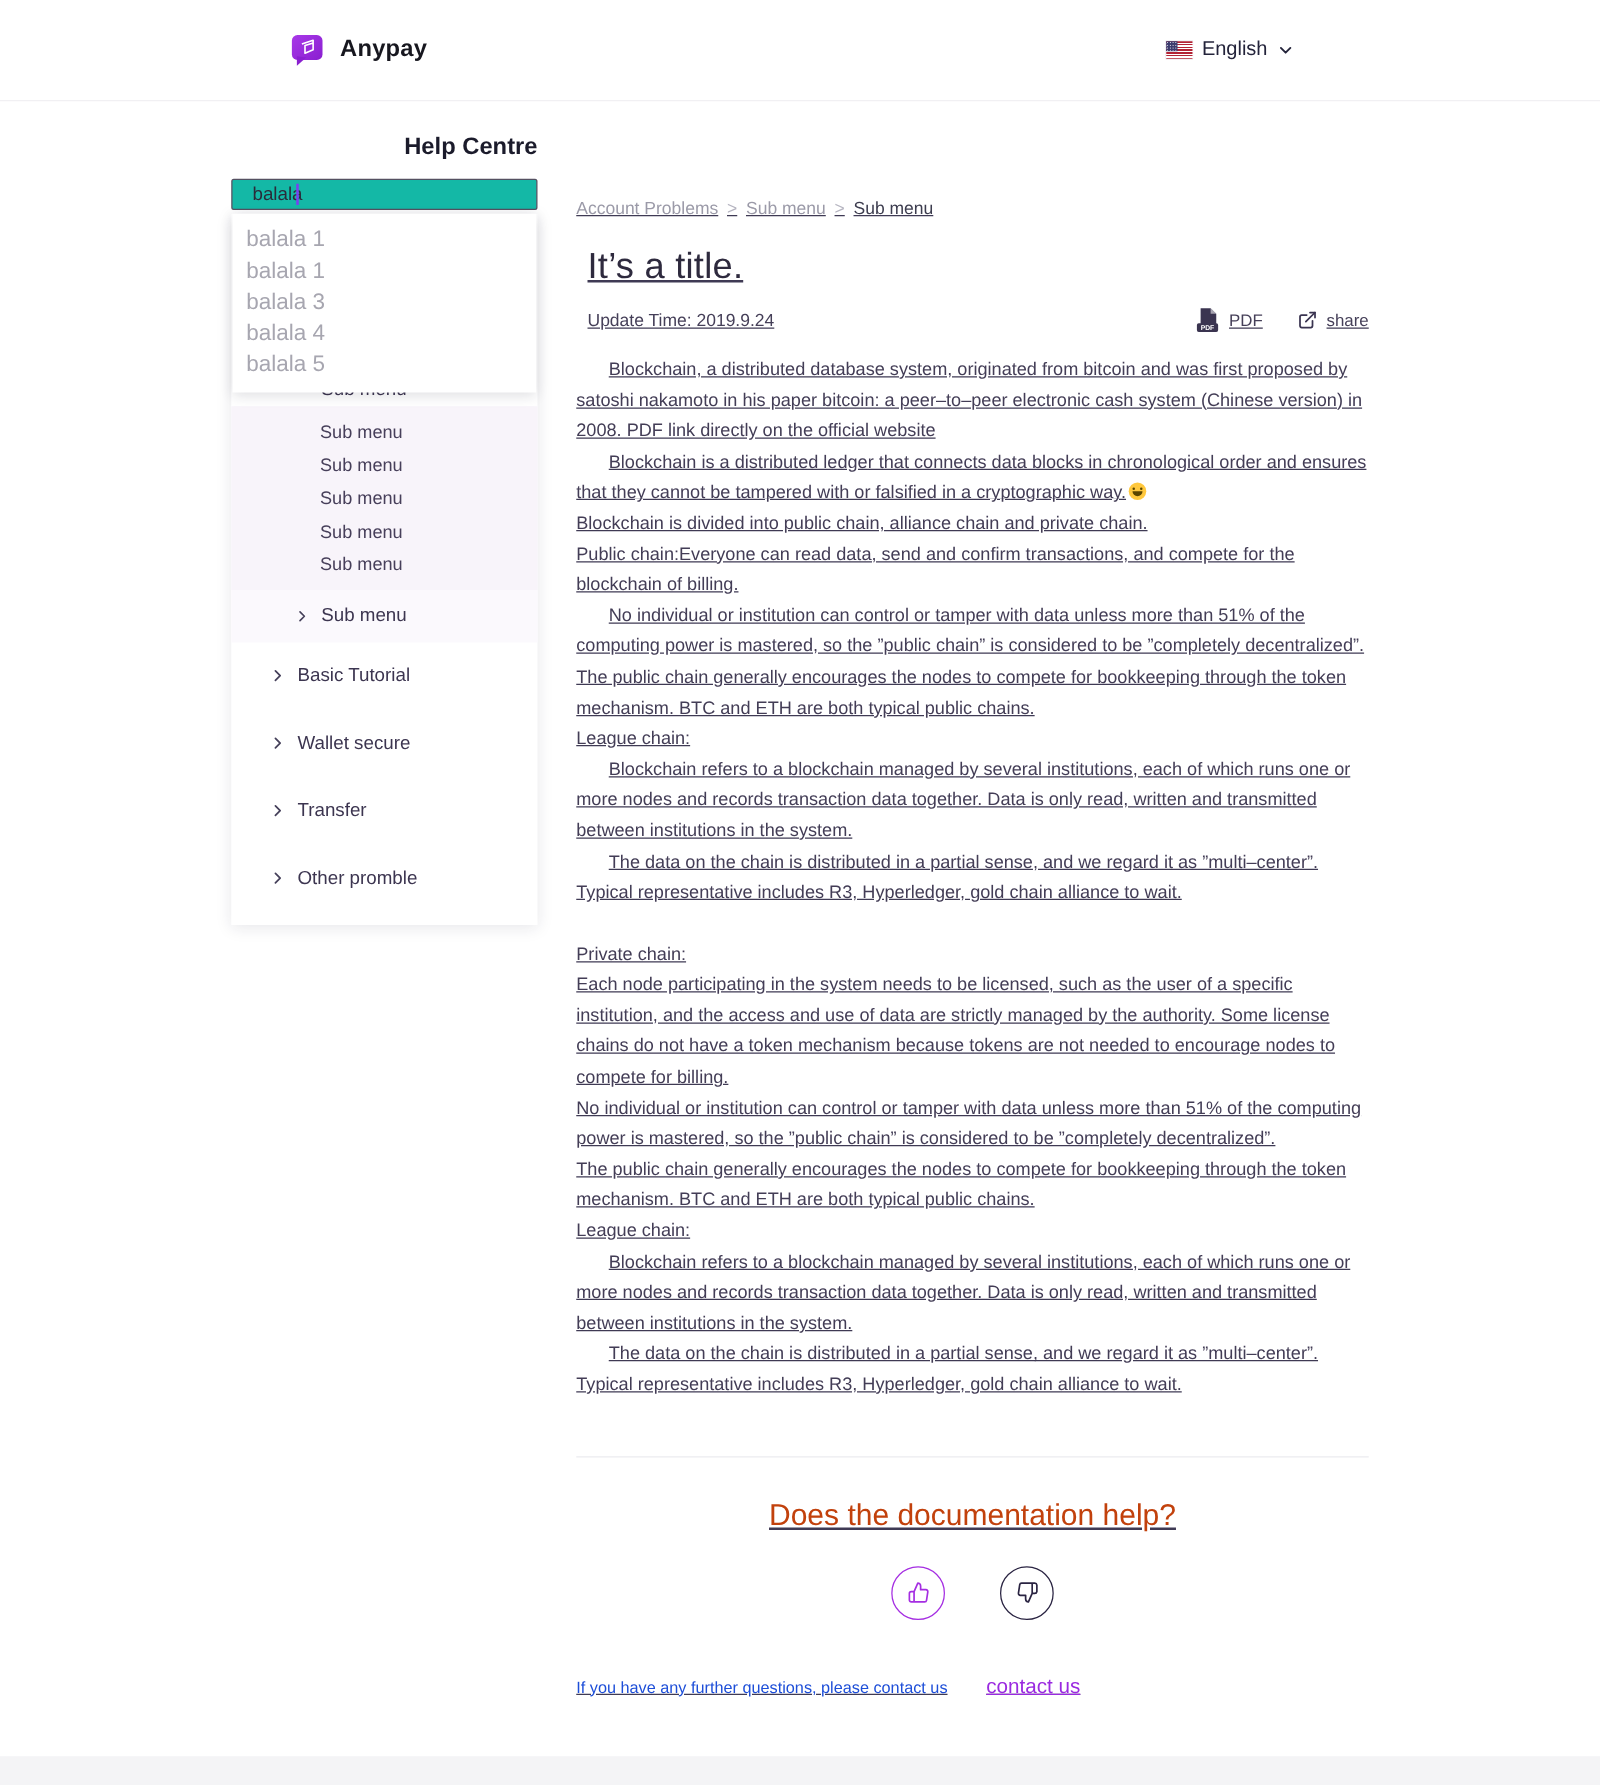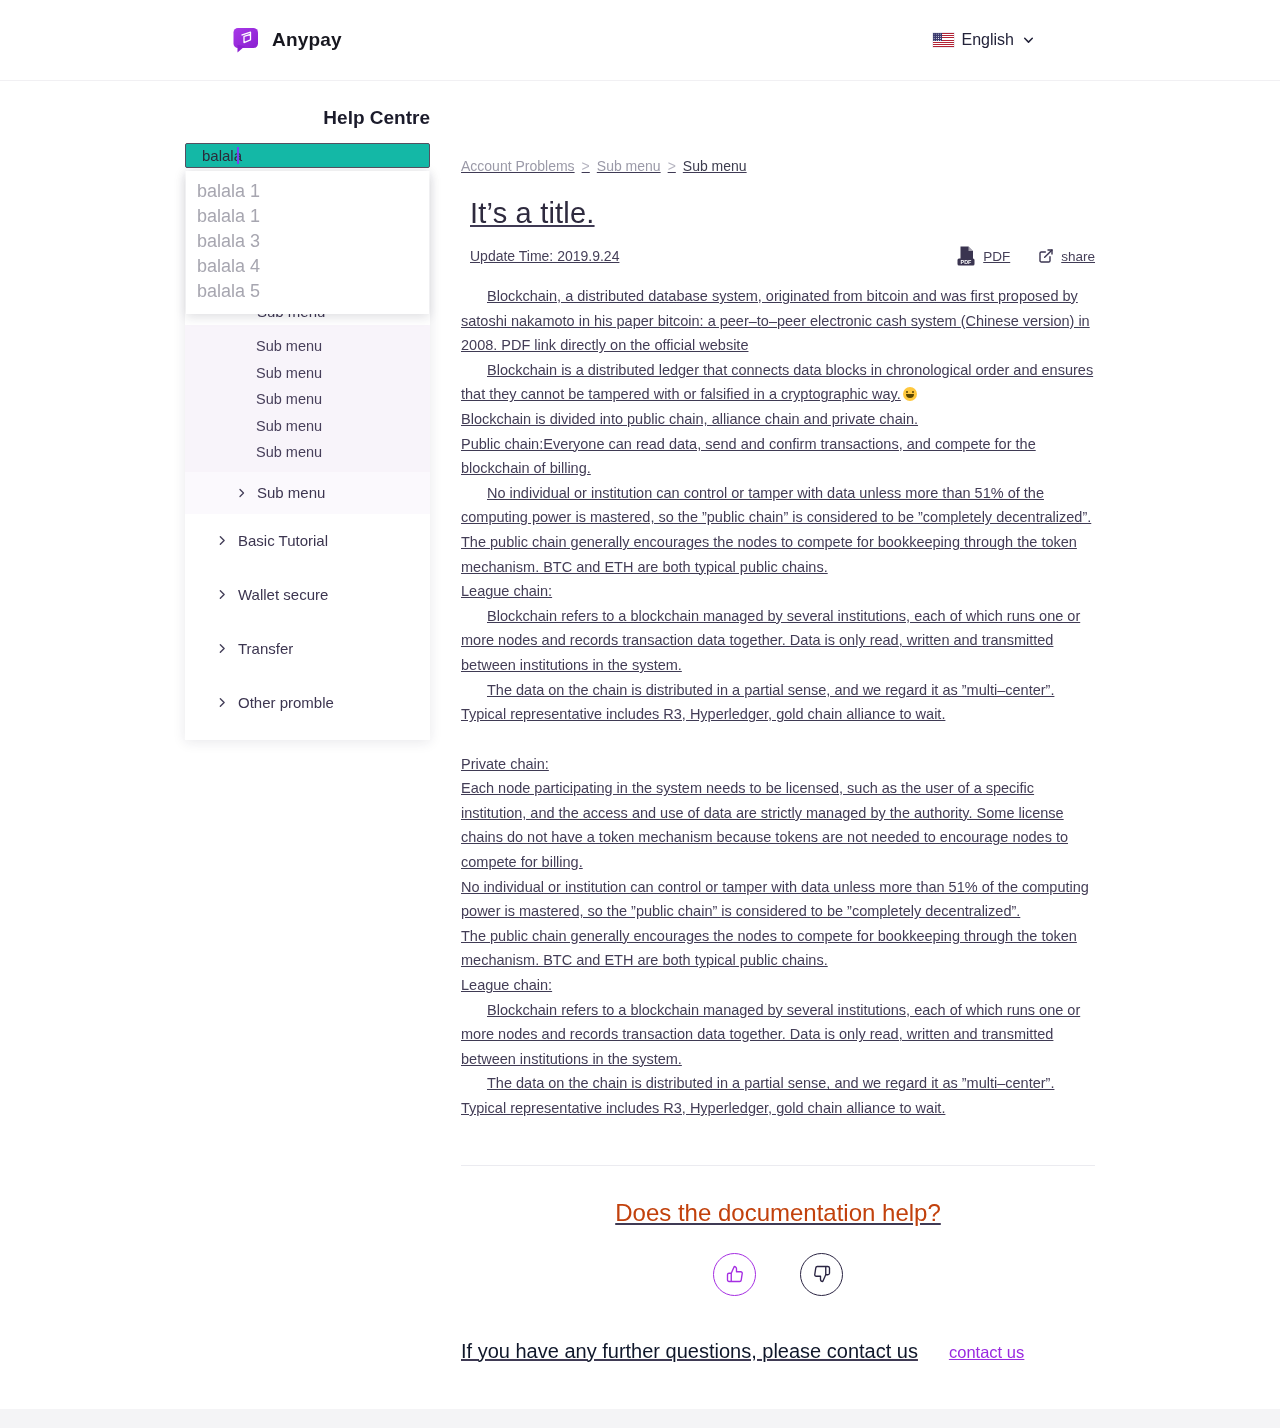--- a/index.html
+++ b/index.html
@@ -86,21 +86,21 @@
   .divider { height:1px; background:#ebebf0; margin-top:44px; }
   .feedback { text-align:center; }
   .feedback h3 { margin-top:33px; font-size:24px; font-weight:500; color:#c2410c; }
   .thumbs { margin-top:26px; display:flex; justify-content:center; gap:44px; }
   .thumb-btn { width:43px; height:43px; border-radius:50%; background:#fff; display:flex;
     align-items:center; justify-content:center; cursor:pointer; border:1.5px solid; }
   .thumb-btn.up { border-color:#a52ee2; color:#a52ee2; }
   .thumb-btn.down { border-color:#2a2442; color:#2a2442; }
 
   .contact-row { display:flex; align-items:baseline; gap:31px; margin-top:44px; }
-  .contact-text { font-size:20px; color:#0f172a; }
+  .contact-text { font-size:13px; color:#1d4ed8; }
   .contact-link { font-size:16.5px; color:#9a2ae0; text-decoration:underline; cursor:pointer; }
 
   
   footer { margin-top:46px; height:83px; background:#f4f4f6; text-align:center; }
   footer .copy { padding-top:31px; font-size:14px; color:#8e8e99; }
 </style>
 </head>
 <body>
 
 <div class="page">

